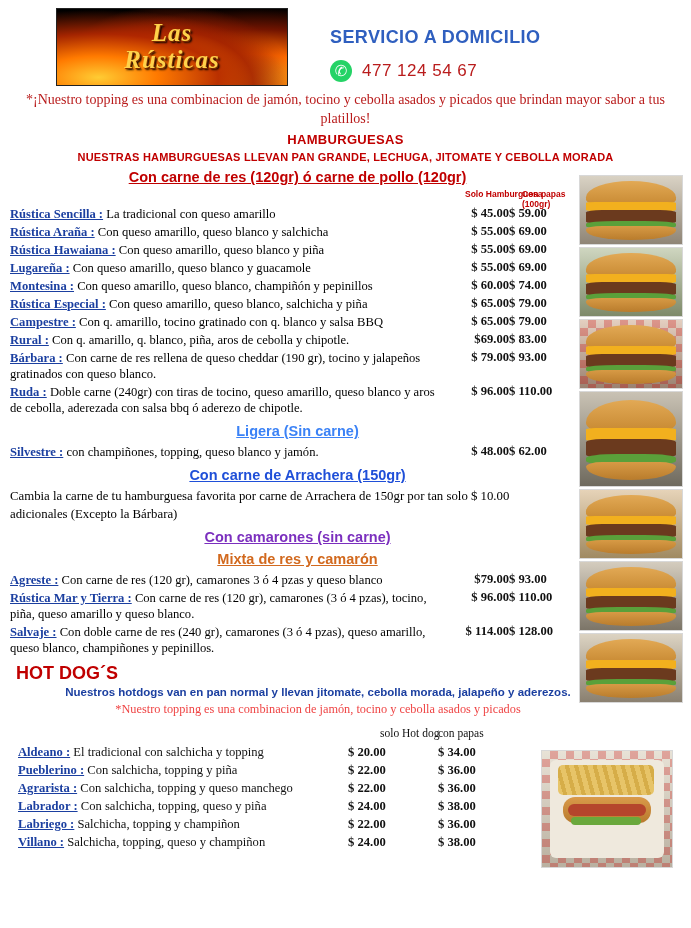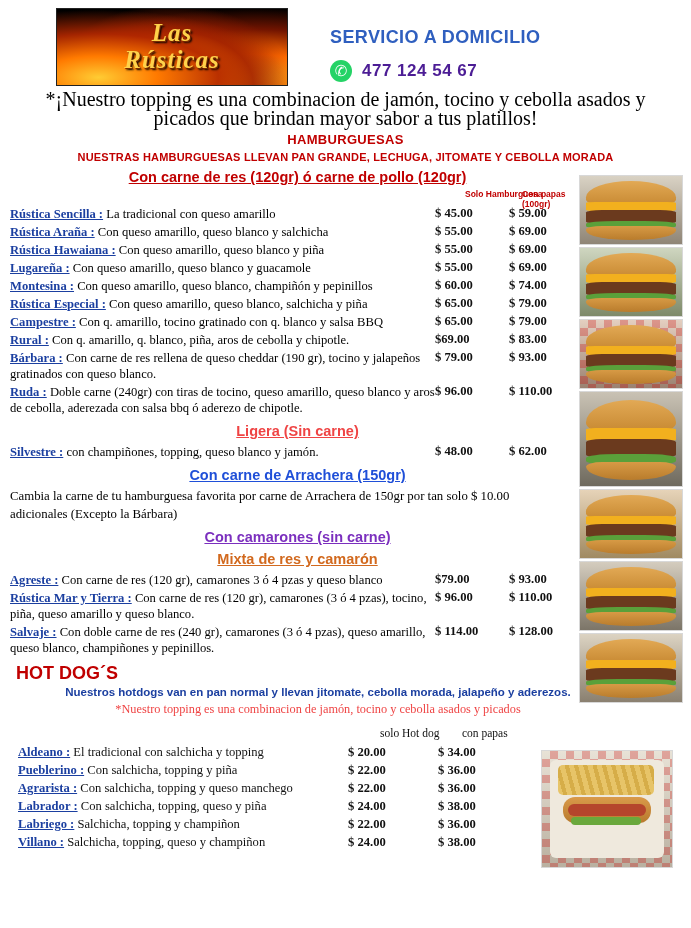--- a/index.html
+++ b/index.html
@@ -52,29 +52,29 @@
   }
   .wa-row { position:absolute; left: 330px; top: 60px; display:flex; align-items:center; gap:10px; }
   .wa-icon {
     width: 22px; height: 22px; border-radius: 50%;
     background: #25D366; position: relative; display:inline-block;
   }
   .wa-icon:after {
     content: "✆"; position:absolute; left:0; right:0; top:-1px;
     text-align:center; color:#fff; font-size:15px; line-height:23px;
   }
-  .phone { color:#4c1d95; font-weight:bold; font-size:17px; letter-spacing:.5px;text-align:right; }
+  .phone { color:#b91c1c; font-weight:normal; font-size:17px; letter-spacing:.5px;text-align:right; }
 
   
   .topping-note {
     width: 660px; margin: 0 auto;
     text-align: center;
     font-family: "Liberation Serif", serif;
-    font-size: 20px;
-    color: #000000;
+    font-size: 14px;
+    color: #b91c1c;
     line-height: 19px;
     padding-top: 2px;
   }
 
   .h-title {
     text-align:center;
     color:#c00000;
     font-weight:bold;
     font-size: 13px;
     margin-top: 4px;
@@ -94,39 +94,39 @@
   .menu-col { width: 575px; }
 
   .sec-head {
     text-align:center;
     font-weight:bold;
     font-size: 14.5px;
     color:#c00000;
     text-decoration: underline;
     margin: 6px 0 4px 0;
   }
-  .sec-head.green { color:#ef4444; }
+  .sec-head.green { color:#3b82f6; }
   .sec-head.blue { color:#1f4fd8; }
   .sec-head.purple { color:#7b2fbe; }
   .sec-head.orange { color:#d2691e; }
 
   .col-heads {
     position: relative; height: 14px; margin-bottom: 2px;
   }
   .col-heads span {
     position:absolute; font-size: 8.5px; font-weight:bold; color:#c00000;
   }
   .ch1 { left: 447px; margin-left: 8px; }
   .ch2 { left: 512px; }
 
   table.menu { width: 575px; border-collapse: collapse; }
   table.menu td { vertical-align: top; padding: 1px 0; }
   td.desc { font-family: "Liberation Serif", serif; font-size: 12.6px; line-height: 16px; color:#000; }
   td.p1, td.p2 { font-family: "Liberation Serif", serif; font-size: 12.6px; font-weight: bold; white-space: nowrap; }
-  td.p1 { width: 74px; text-align: left; padding-left: 2px; margin-top: 9px; }
+  td.p1 { width: 74px; text-align: right; padding-left: 2px; margin-top: 9px; }
   td.p2 { width: 76px; text-align: left; }
   .nm { font-weight: bold; text-decoration: underline; }
   .nm.blue { color:#1b3fa0; }
   .nm.black { color:#000; }
 
   .para {
     font-family: "Liberation Serif", serif;
     font-size: 12.8px; line-height: 18px; color:#000;
     width: 560px;
   }
@@ -141,21 +141,21 @@
     width: 600px; margin-left: 8px;
   }
   .hd-note2 {
     text-align:center; color:#ef4444; font-size:12.3px;
     font-family:"Liberation Serif", serif;
     width: 600px; margin-left: 8px; margin-top: 4px;
   }
   .hd-colheads { position: relative; height: 16px; margin-top:10px; }
   .hd-colheads span { position:absolute; font-size:11.5px; font-family:Liberation Serif, serif; }
   .hdc1 { left: 370px; }
-  .hdc2 { left: 452px; }
+  .hdc2 { left: 428px; }
   table.hd { width: 540px; border-collapse: collapse; margin-left: 8px; }
   table.hd td { vertical-align: top; padding: 1.5px 0; font-family:"Liberation Serif", serif; font-size:12.6px; }
   table.hd td.d { width: 330px; }
   table.hd td.a, table.hd td.b { font-weight:bold; white-space:nowrap; }
   table.hd td.a { width: 90px; }
 
   
   .photos { position:absolute; right: 8px; top: 175px; width: 104px; }
   .ph {
     width: 104px; height: 70px; margin-bottom: 2px; position: relative; overflow:hidden;

